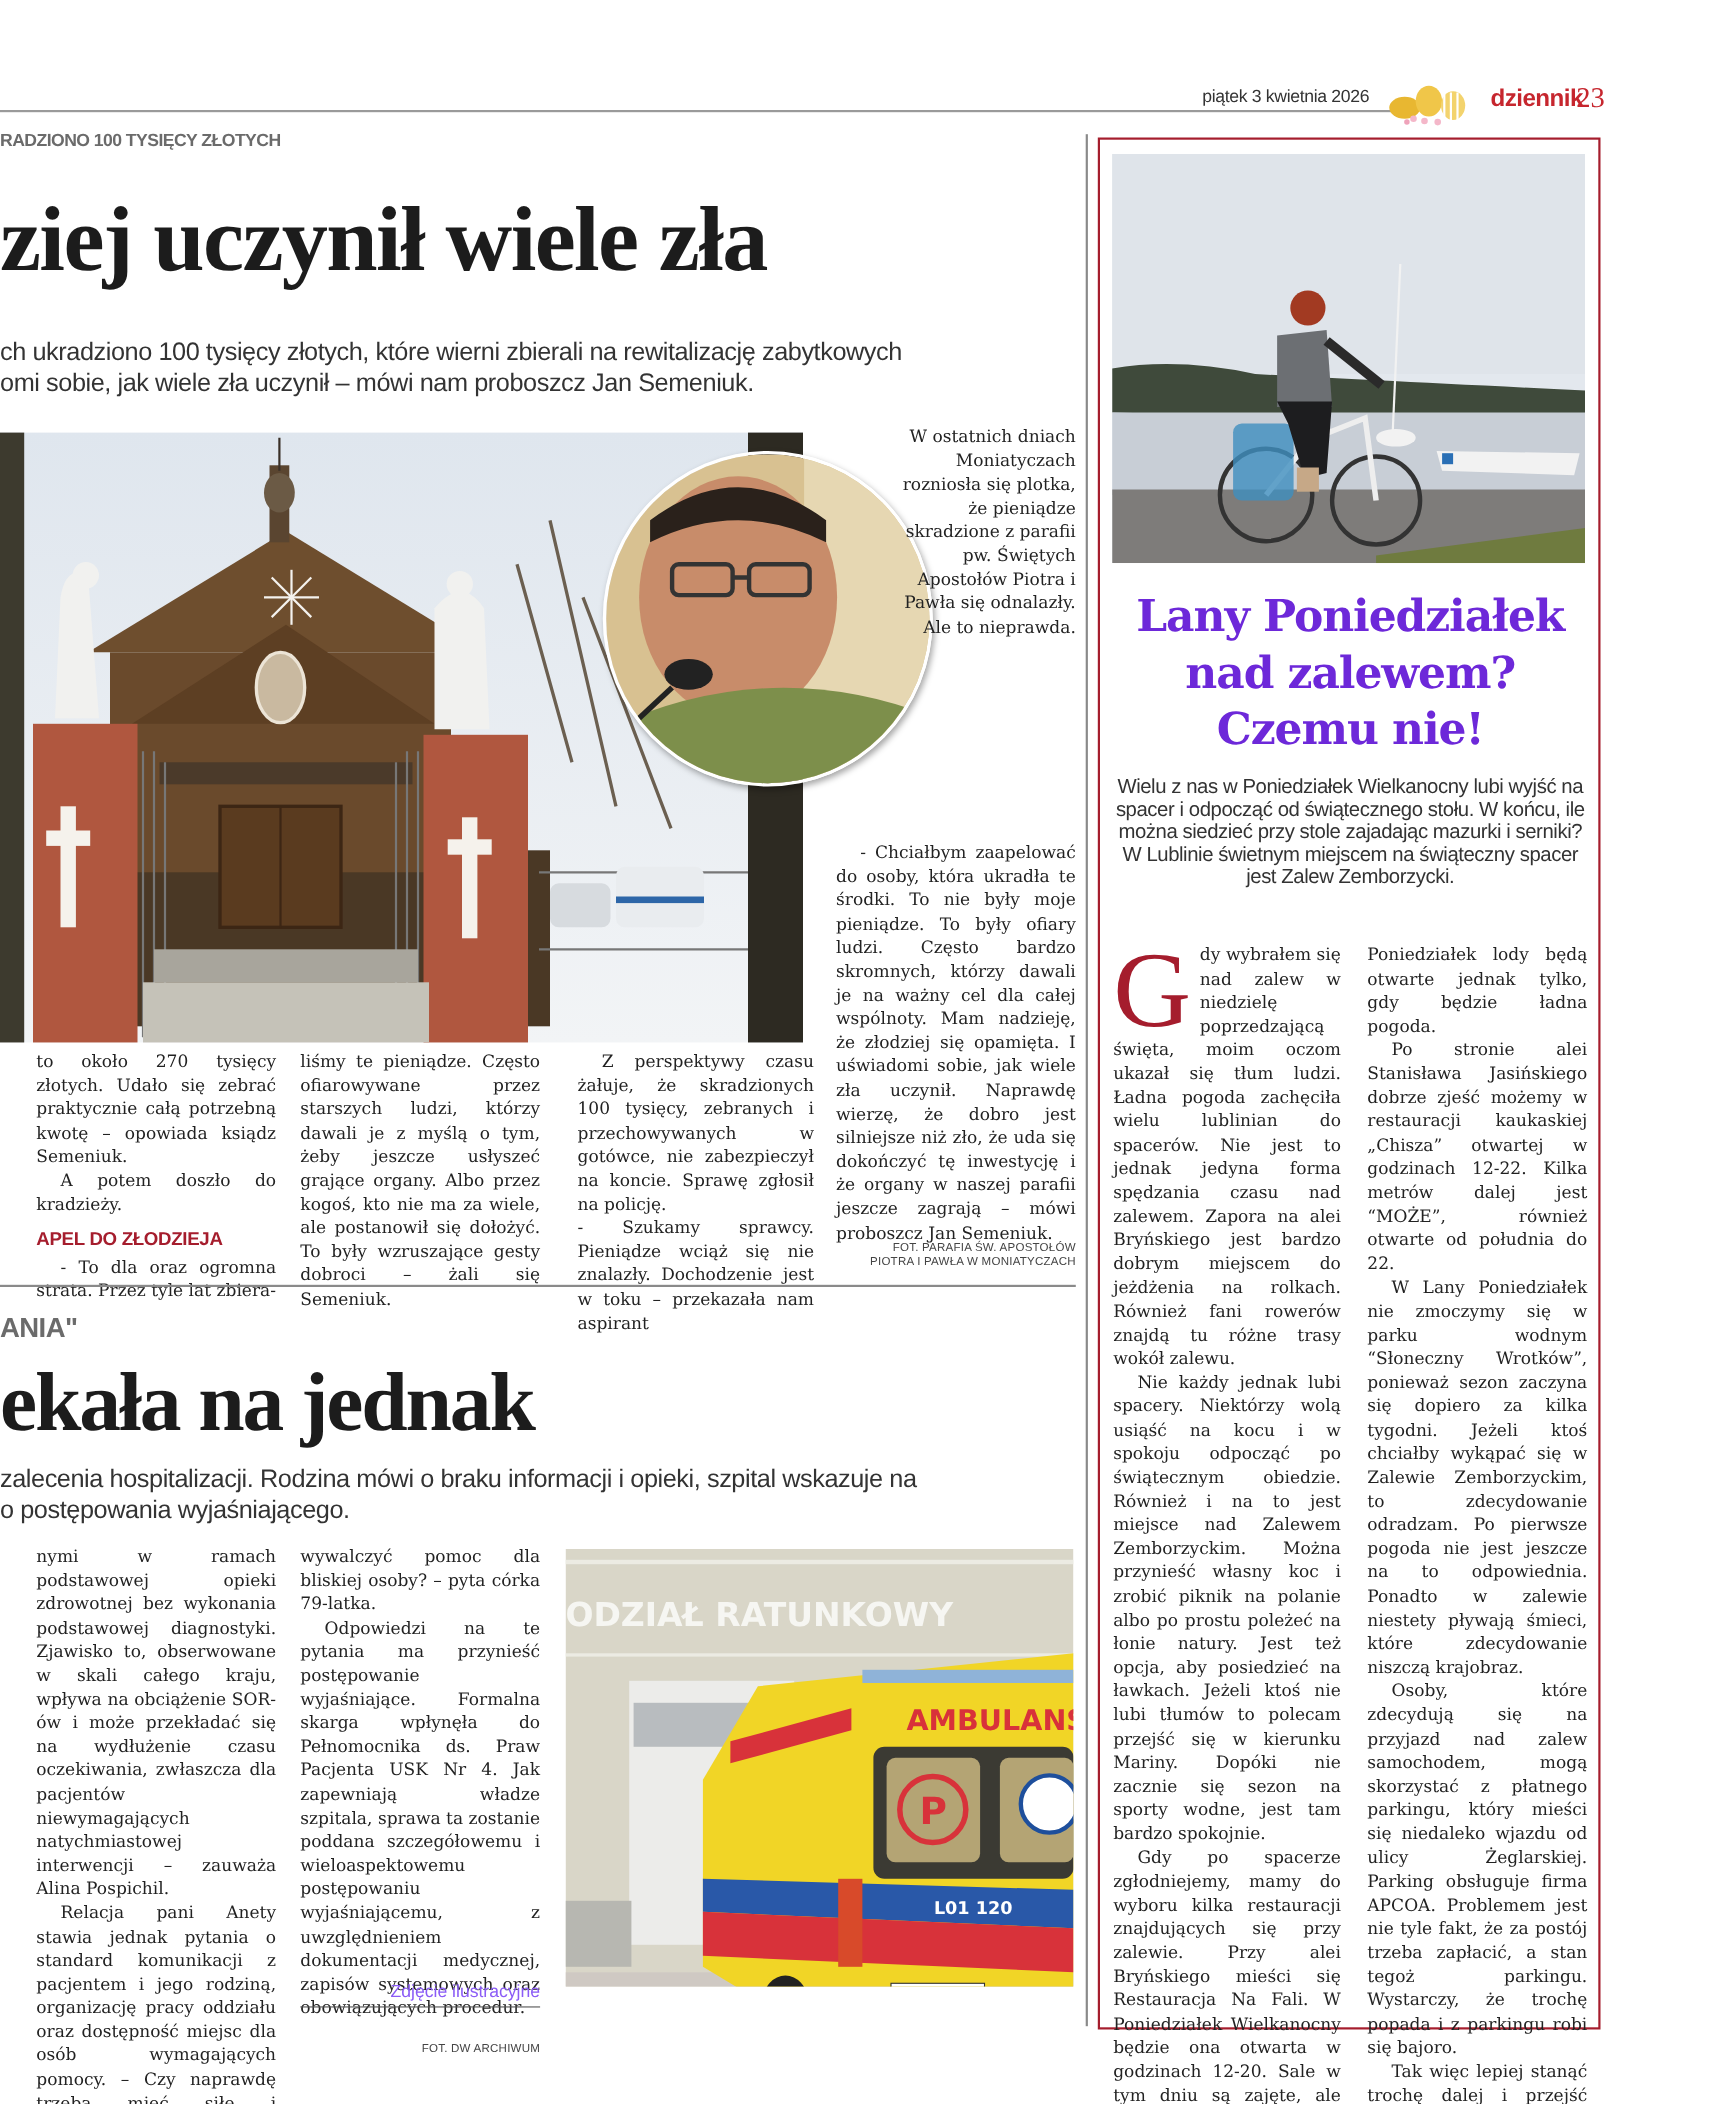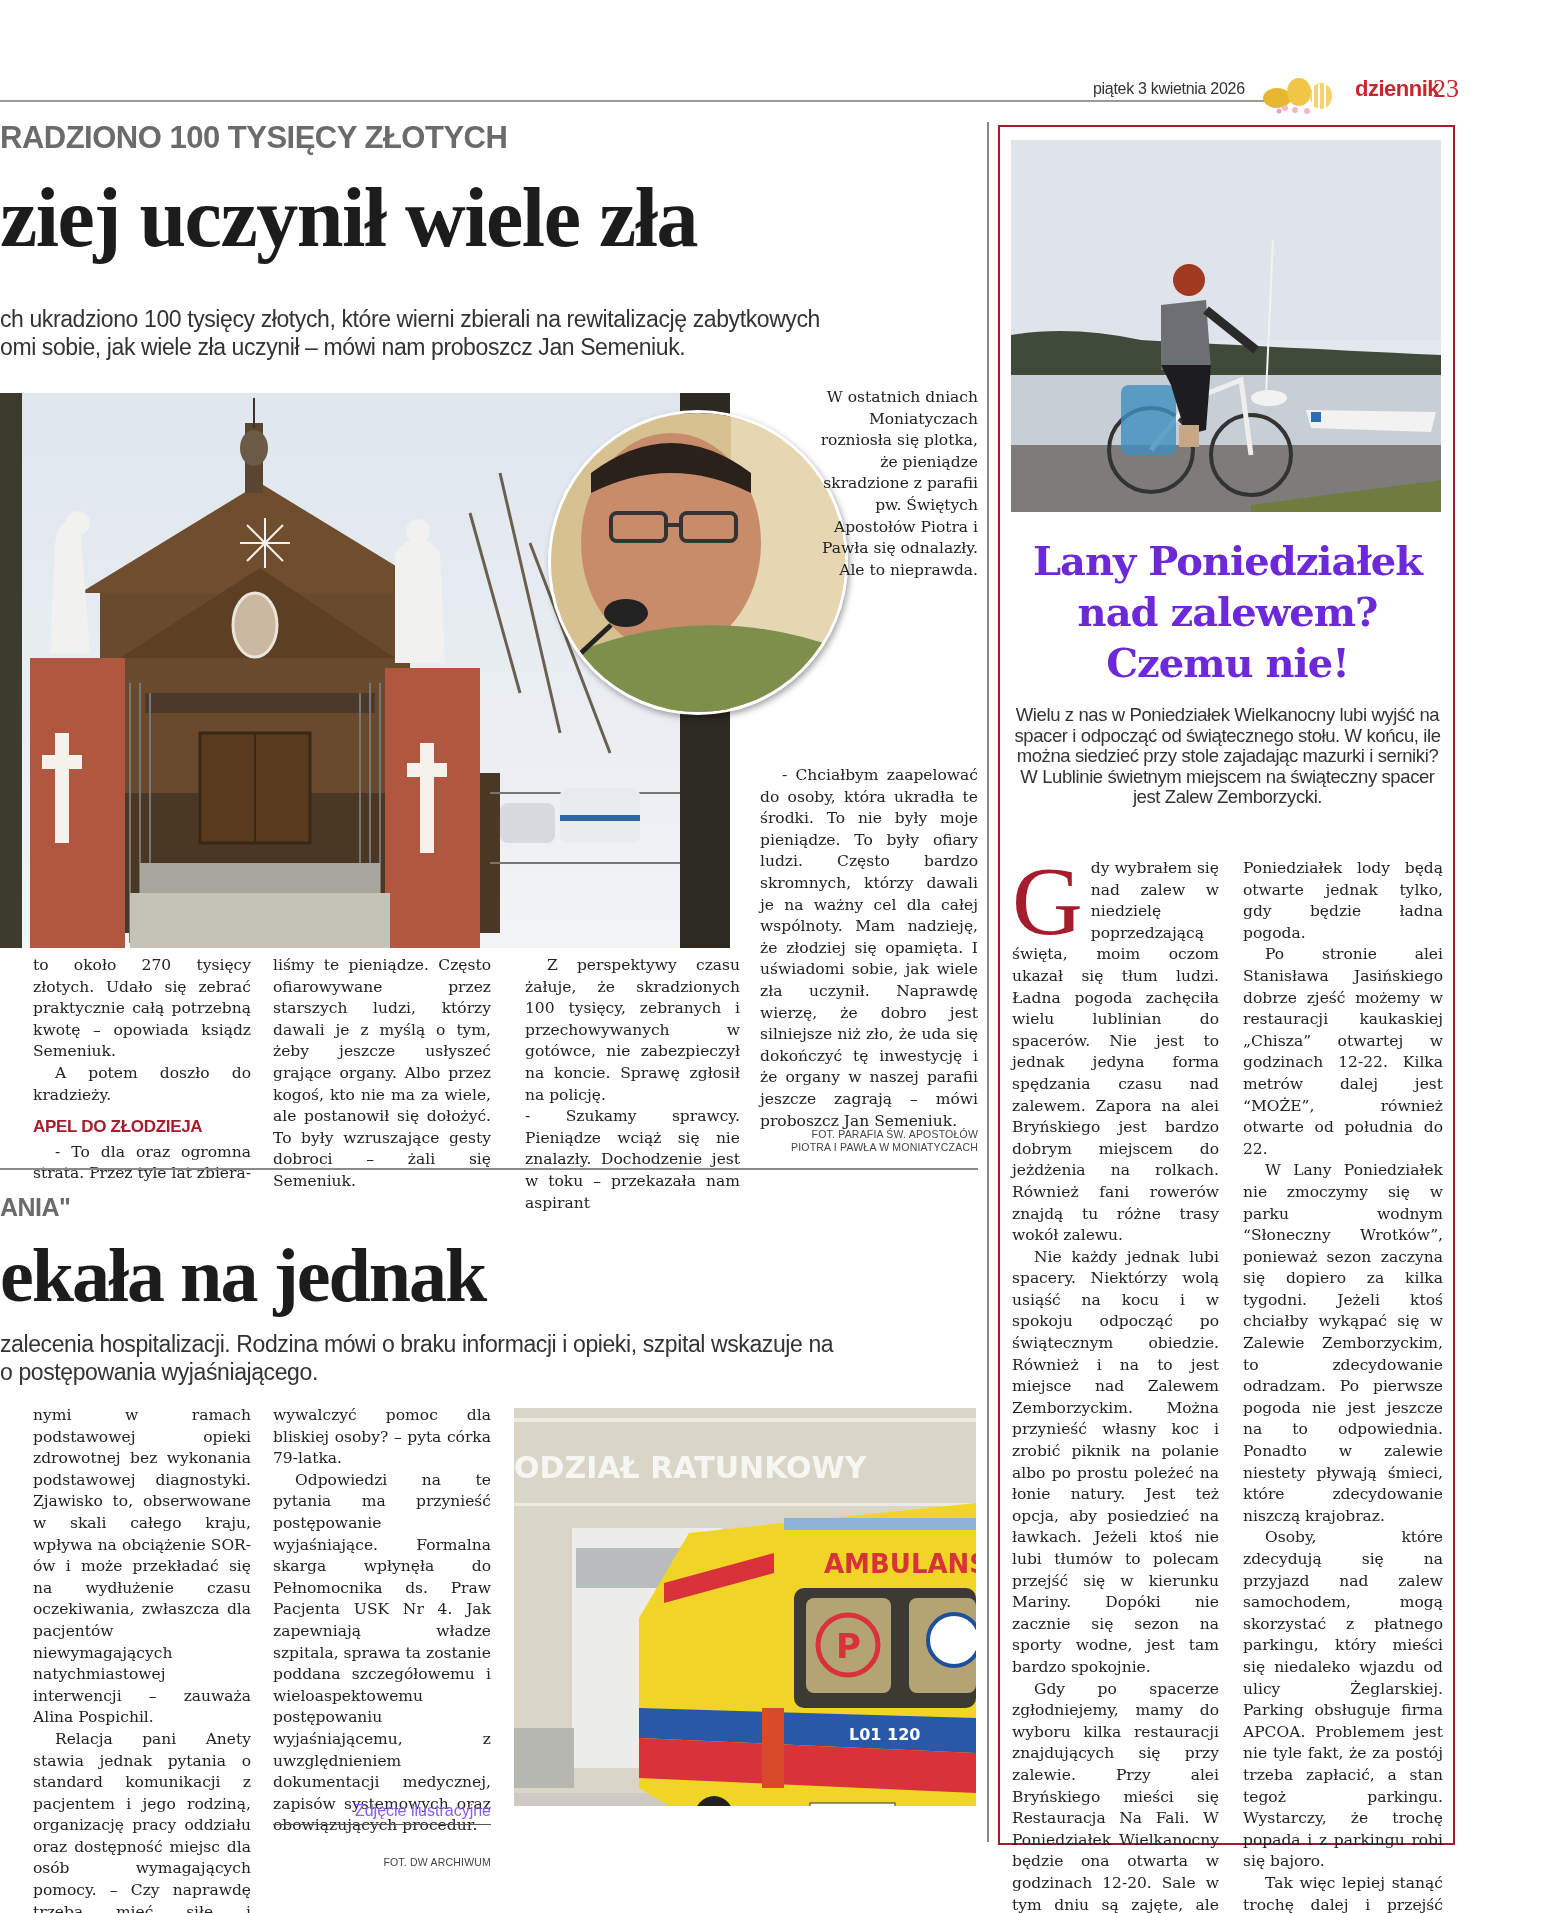--- a/index.html
+++ b/index.html
@@ -11,21 +11,21 @@
   .header-date { left: 1093px; top: 80px; font-family: "Liberation Sans", sans-serif; font-size: 16px; color: #333; letter-spacing: -0.3px; }
   .header-eggs { left: 1255px; top: 76px; width: 100px; height: 40px; }
   .header-logo { left: 1355px; top: 76px; font-family: "Liberation Sans", sans-serif; font-weight: bold; font-size: 22px; color: #c6262e; letter-spacing: -0.5px; }
   .header-pagenum { left: 1433px; top: 74px; font-family: "Liberation Serif", serif; font-size: 26px; color: #c6262e; }
 
   
   .vdivider { left: 987px; top: 122px; width: 2px; height: 1720px; background: #8a8a8a; }
 
   
   .kicker { font-family: "Liberation Sans", sans-serif; font-weight: bold; color: #6b6b6b; letter-spacing: -0.5px; }
-  .kicker-1 { left: 0; top: 120px; font-size: 31px; }
+  .kicker-1 { left: 0; top: 120px; font-size: 16px; }
   .headline { font-family: "Liberation Serif", serif; font-weight: bold; color: #1c1c1c; letter-spacing: -1.5px; white-space: nowrap; }
   .headline-1 { left: 0; top: 170px; font-size: 84px; line-height: 96px; }
   .lead { font-family: "Liberation Sans", sans-serif; color: #333; font-size: 23px; line-height: 28px; letter-spacing: -0.4px; white-space: nowrap; }
   .lead-1 { left: 0; top: 305px; }
 
   .photo-church { left: 0; top: 393px; width: 730px; height: 555px; overflow: hidden; }
   .photo-portrait { left: 548px; top: 410px; width: 300px; height: 305px; border-radius: 50%; overflow: hidden; border: 3px solid #ffffff; box-shadow: 2px 3px 6px rgba(0,0,0,0.35); }
 
   .body-text { font-family: "DejaVu Serif", serif; font-size: 15.5px; line-height: 21.6px; color: #222; text-align: justify; hyphens: manual; }
   .body-text p { text-indent: 22px; }

